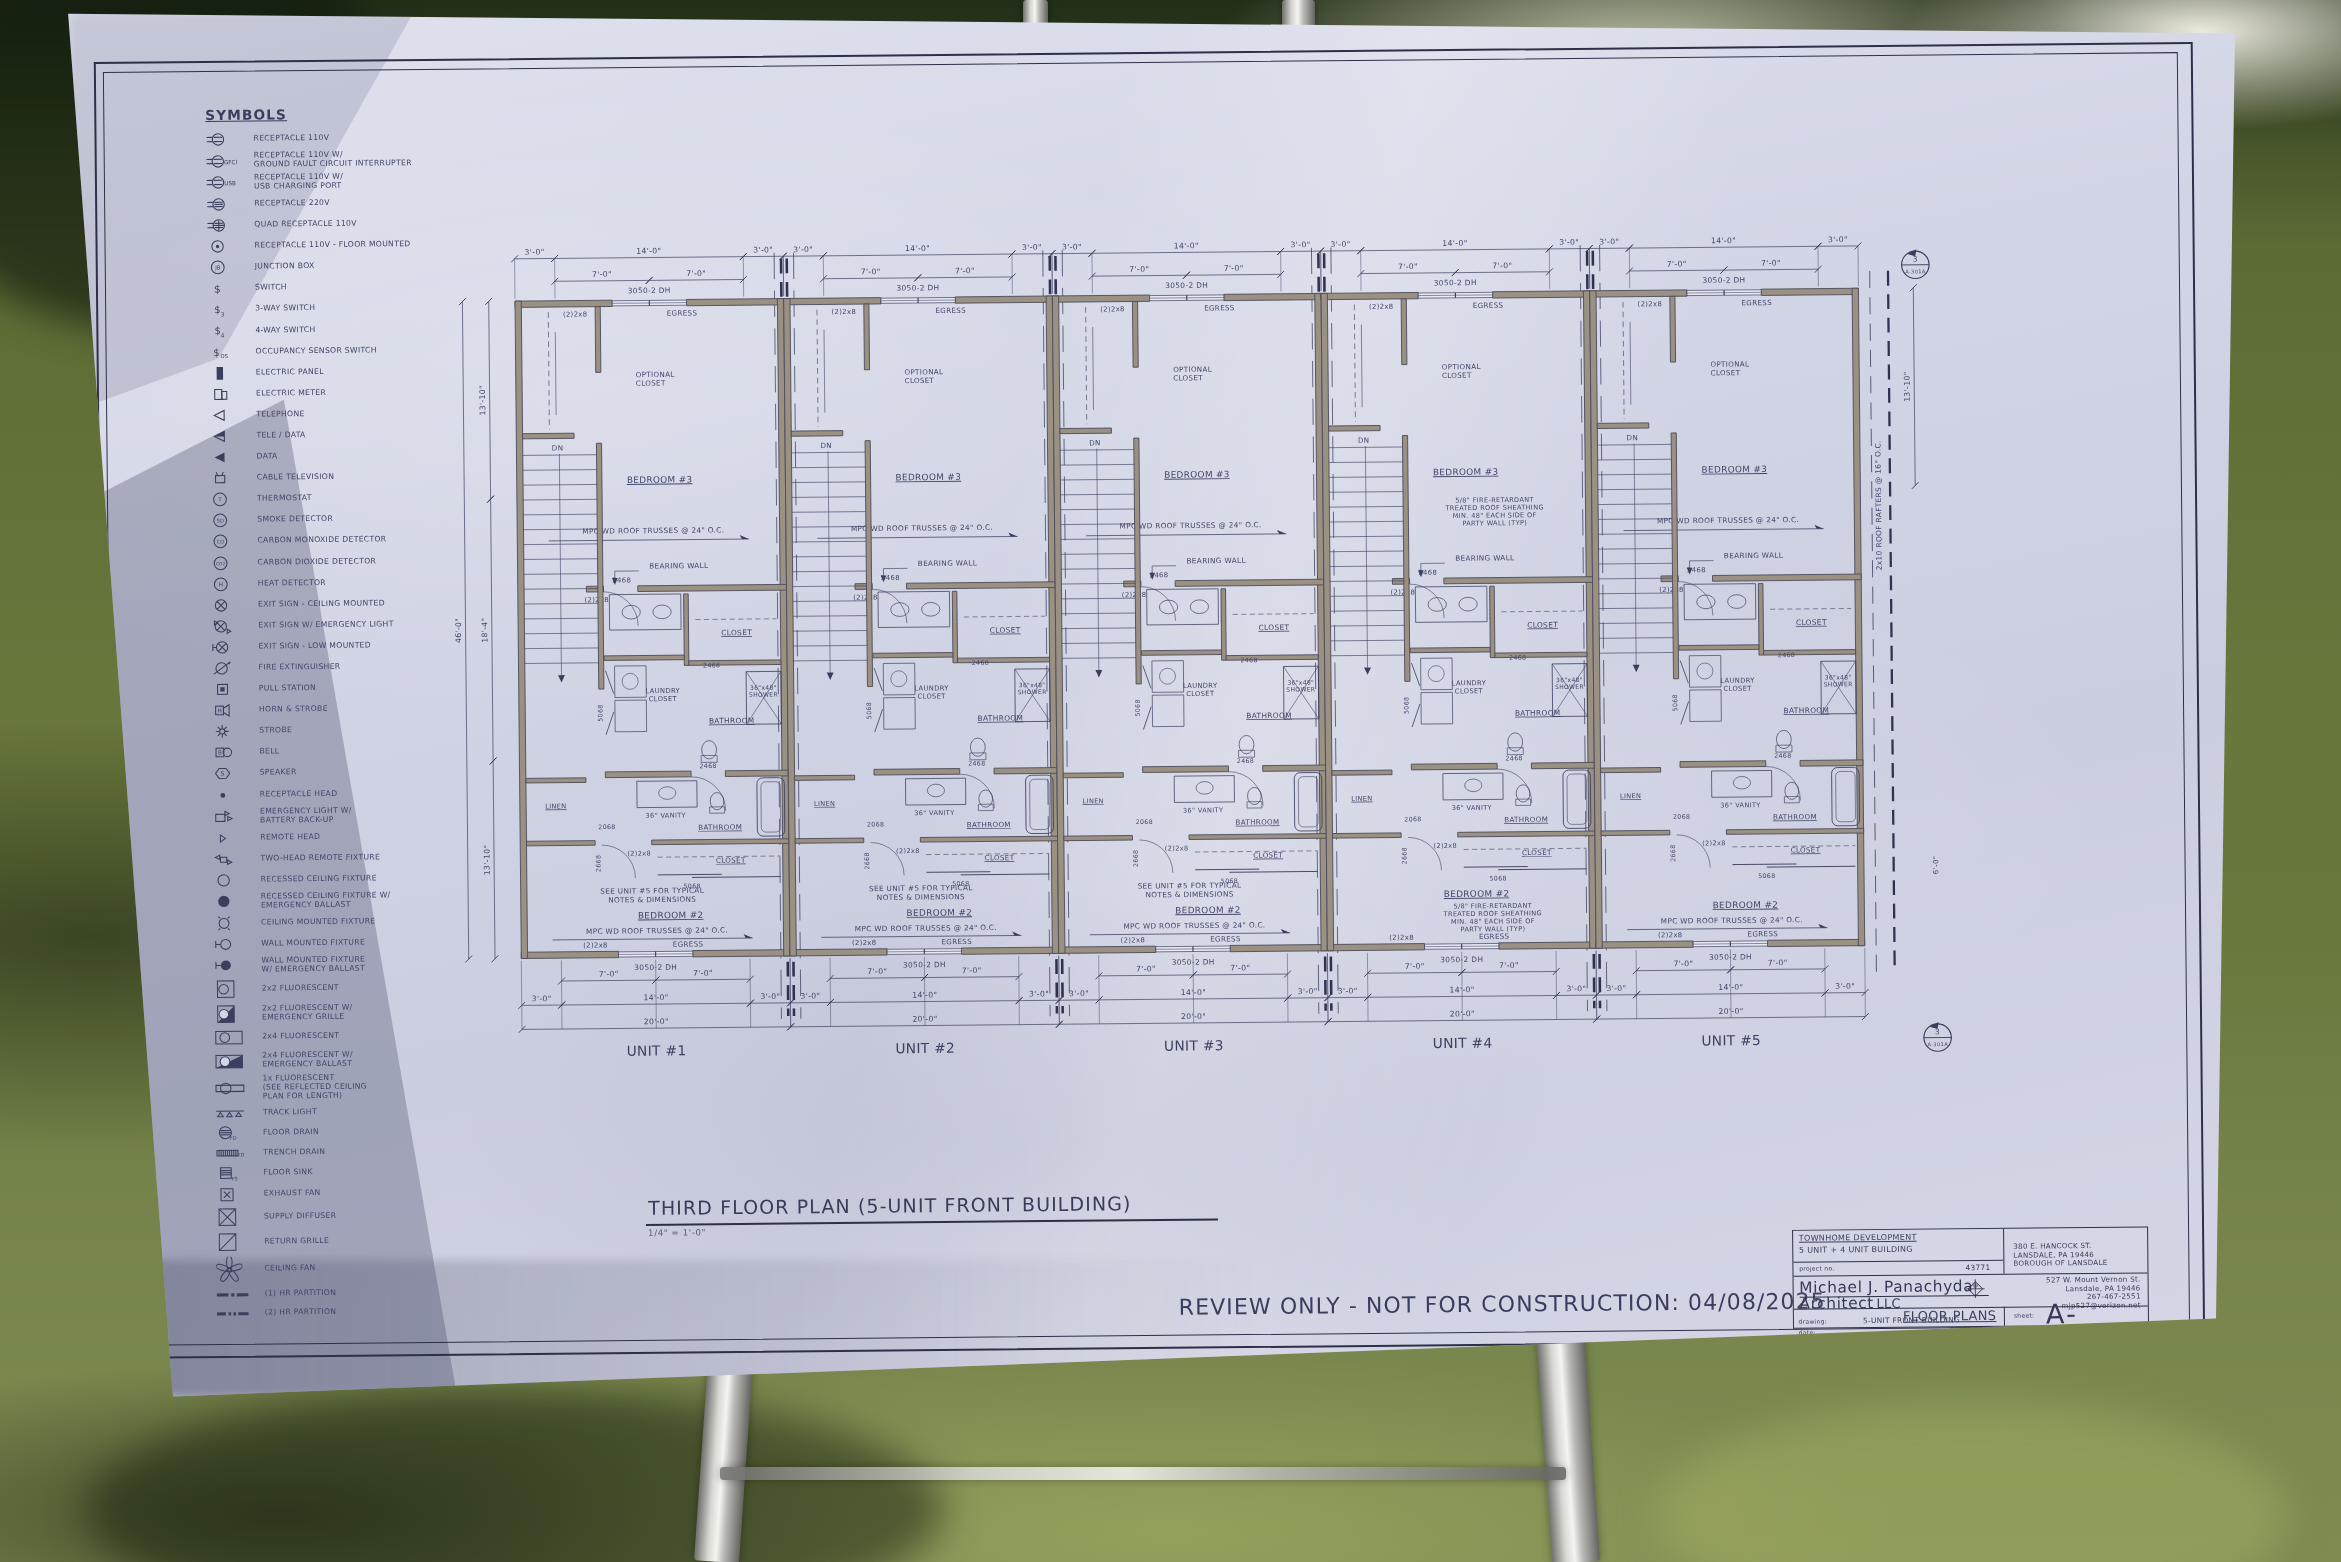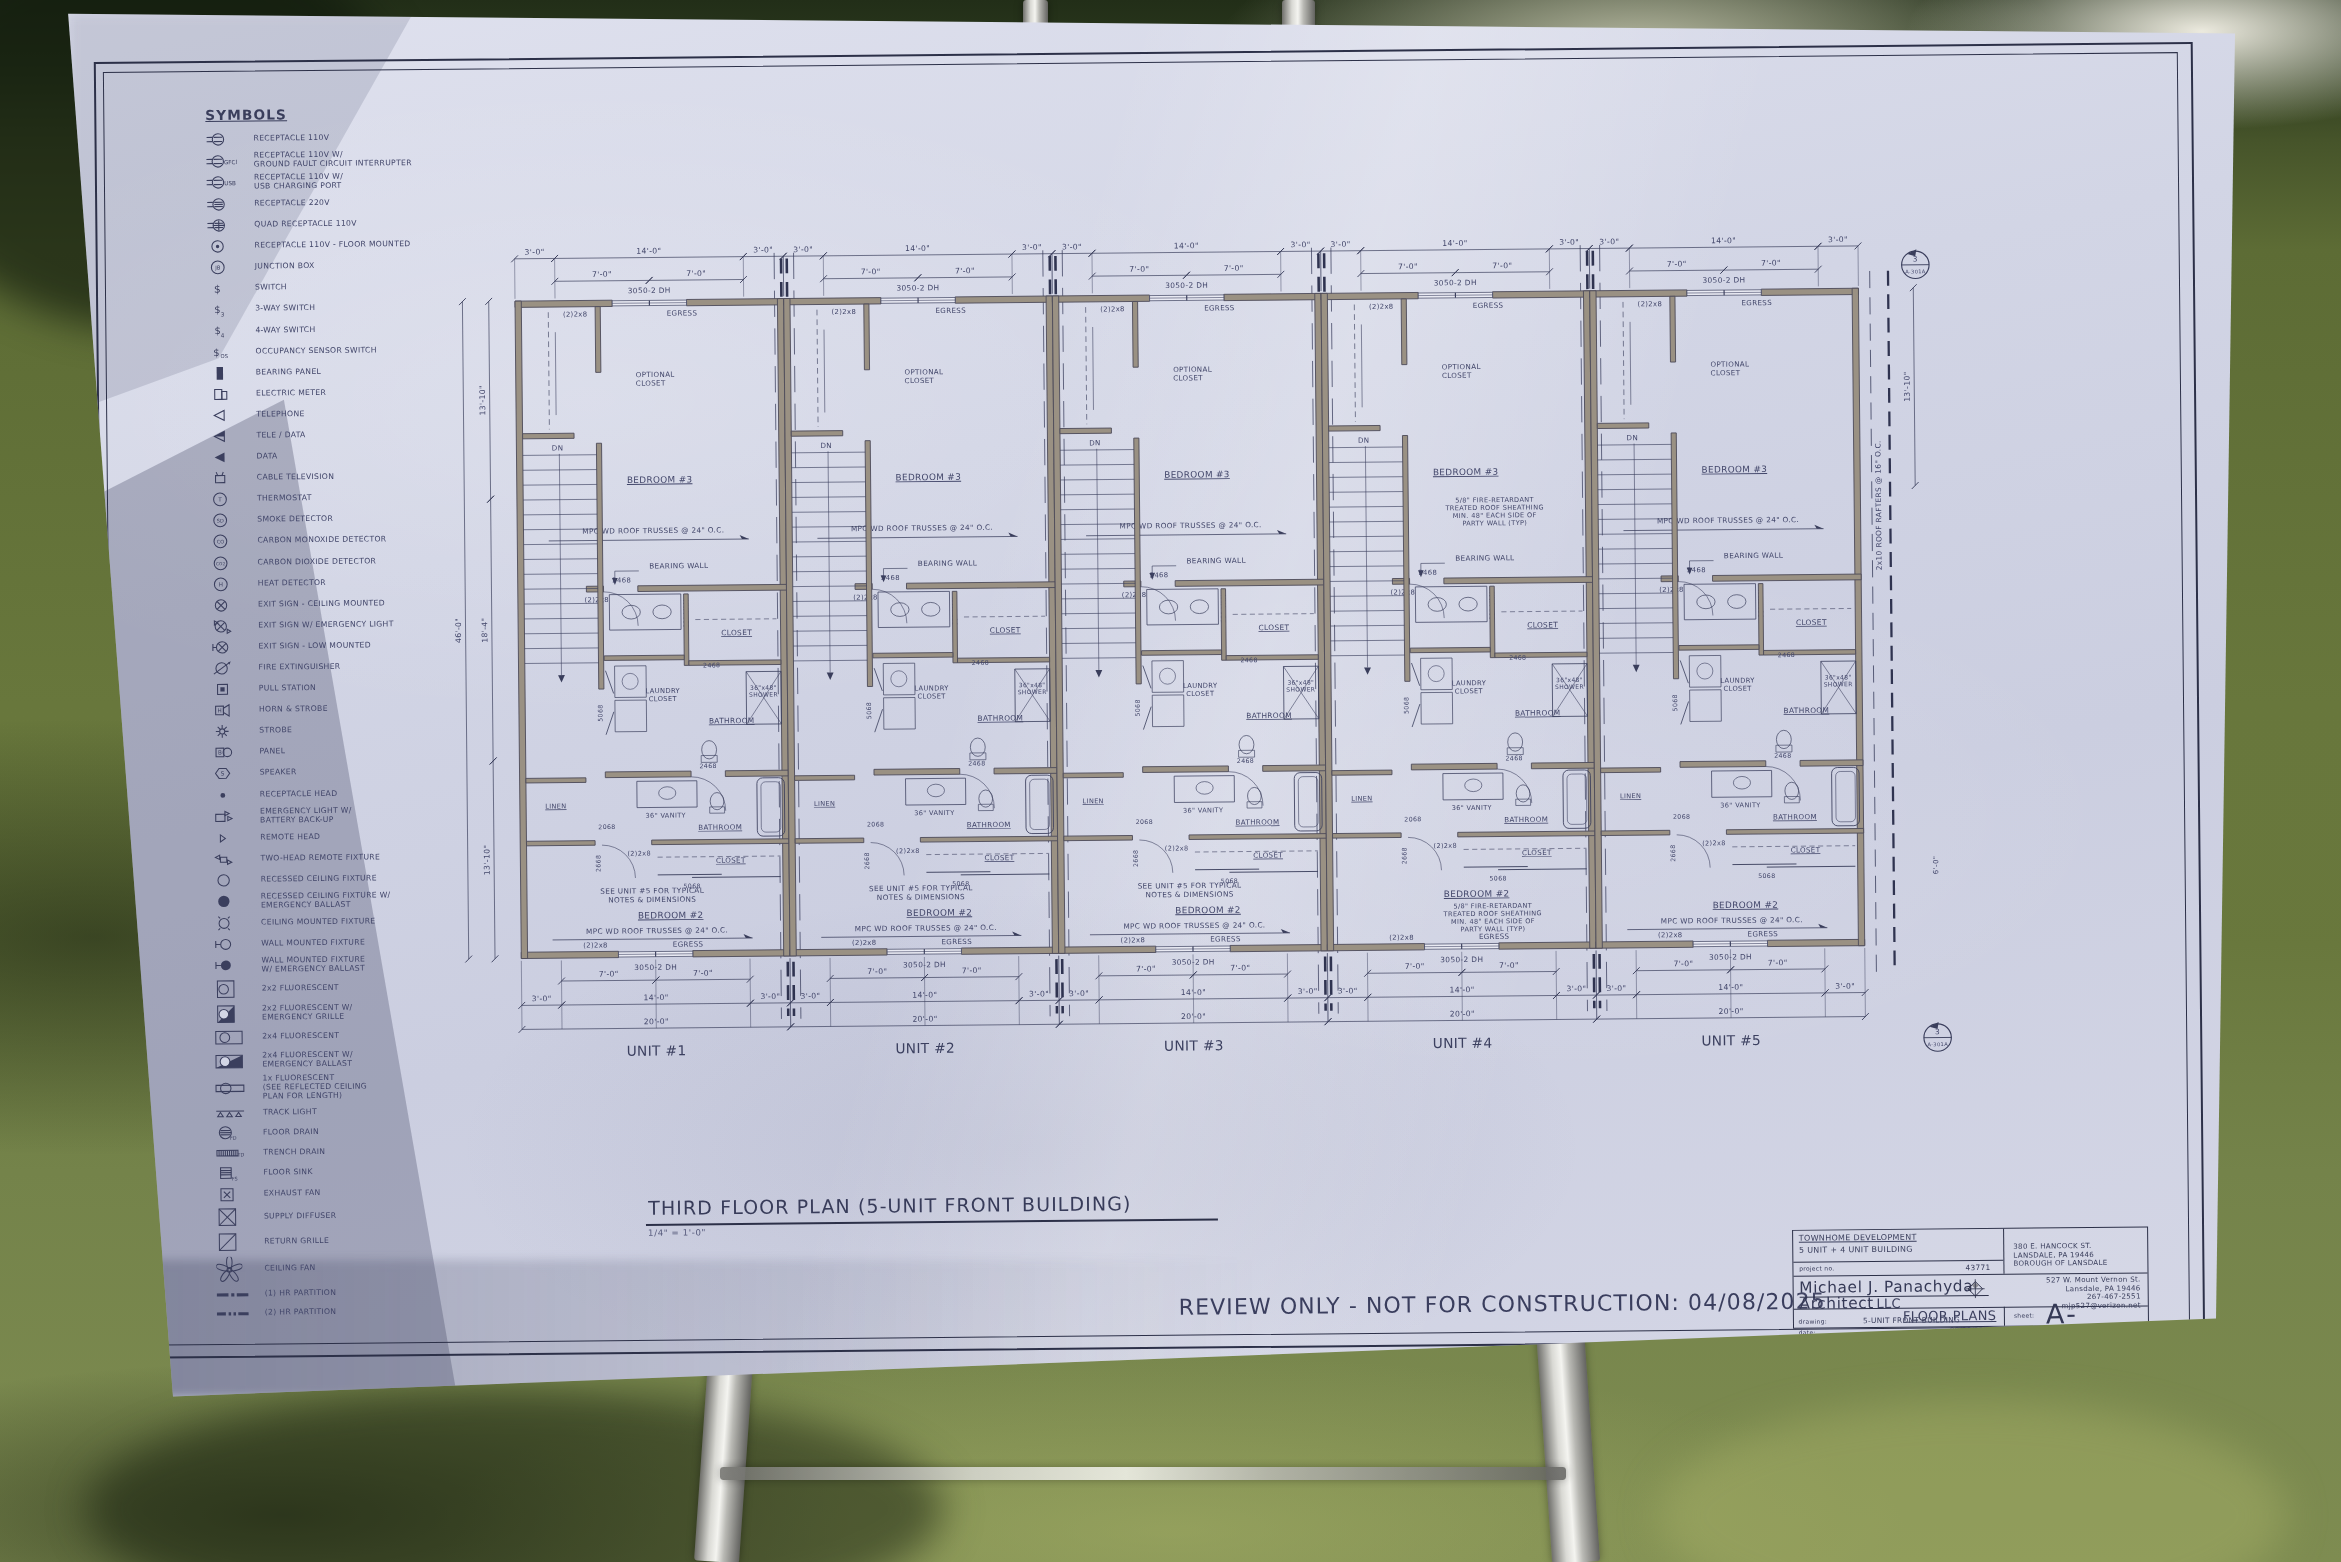--- a/index.html
+++ b/index.html
@@ -210,21 +210,21 @@
                 </svg>
               </span>
               <span class="llb">OCCUPANCY SENSOR SWITCH</span>
             </div>
             <div class="lrow">
               <span class="lic">
                 <svg viewBox="0 0 30 24" width="22" height="17">
                   <rect x="12" y="3" width="9" height="18" fill="#3b3f5e"></rect>
                 </svg>
               </span>
-              <span class="llb">BEARING PANEL</span>
+              <span class="llb">ELECTRIC PANEL</span>
             </div>
             <div class="lrow">
               <span class="lic">
                 <svg viewBox="0 0 30 24" width="22" height="17">
                   <rect x="9" y="5" width="10" height="14" stroke="#3b3f5e" stroke-width="1.5" fill="none"></rect>
                   <rect x="19" y="8" width="7" height="11" stroke="#3b3f5e" stroke-width="1.5" fill="none"></rect>
                 </svg>
               </span>
               <span class="llb">ELECTRIC METER</span>
             </div>
@@ -388,21 +388,21 @@
               <span class="llb">STROBE</span>
             </div>
             <div class="lrow">
               <span class="lic">
                 <svg viewBox="0 0 30 24" width="22" height="17">
                   <rect x="6" y="6" width="11" height="12" stroke="#3b3f5e" stroke-width="1.5" fill="none"></rect>
                   <text x="11.5" y="15" font-size="8" fill="#3b3f5e" text-anchor="middle">B</text>
                   <circle cx="22" cy="12" r="6" stroke="#3b3f5e" stroke-width="1.5" fill="none"></circle>
                 </svg>
               </span>
-              <span class="llb">PANEL</span>
+              <span class="llb">BELL</span>
             </div>
             <div class="lrow">
               <span class="lic">
                 <svg viewBox="0 0 30 24" width="22" height="17">
                   <polygon points="10,5 20,5 25,12 20,19 10,19 5,12" stroke="#3b3f5e" stroke-width="1.5" fill="none"></polygon>
                   <text x="15" y="15" font-size="8" fill="#3b3f5e" text-anchor="middle">S</text>
                 </svg>
               </span>
               <span class="llb">SPEAKER</span>
             </div>

